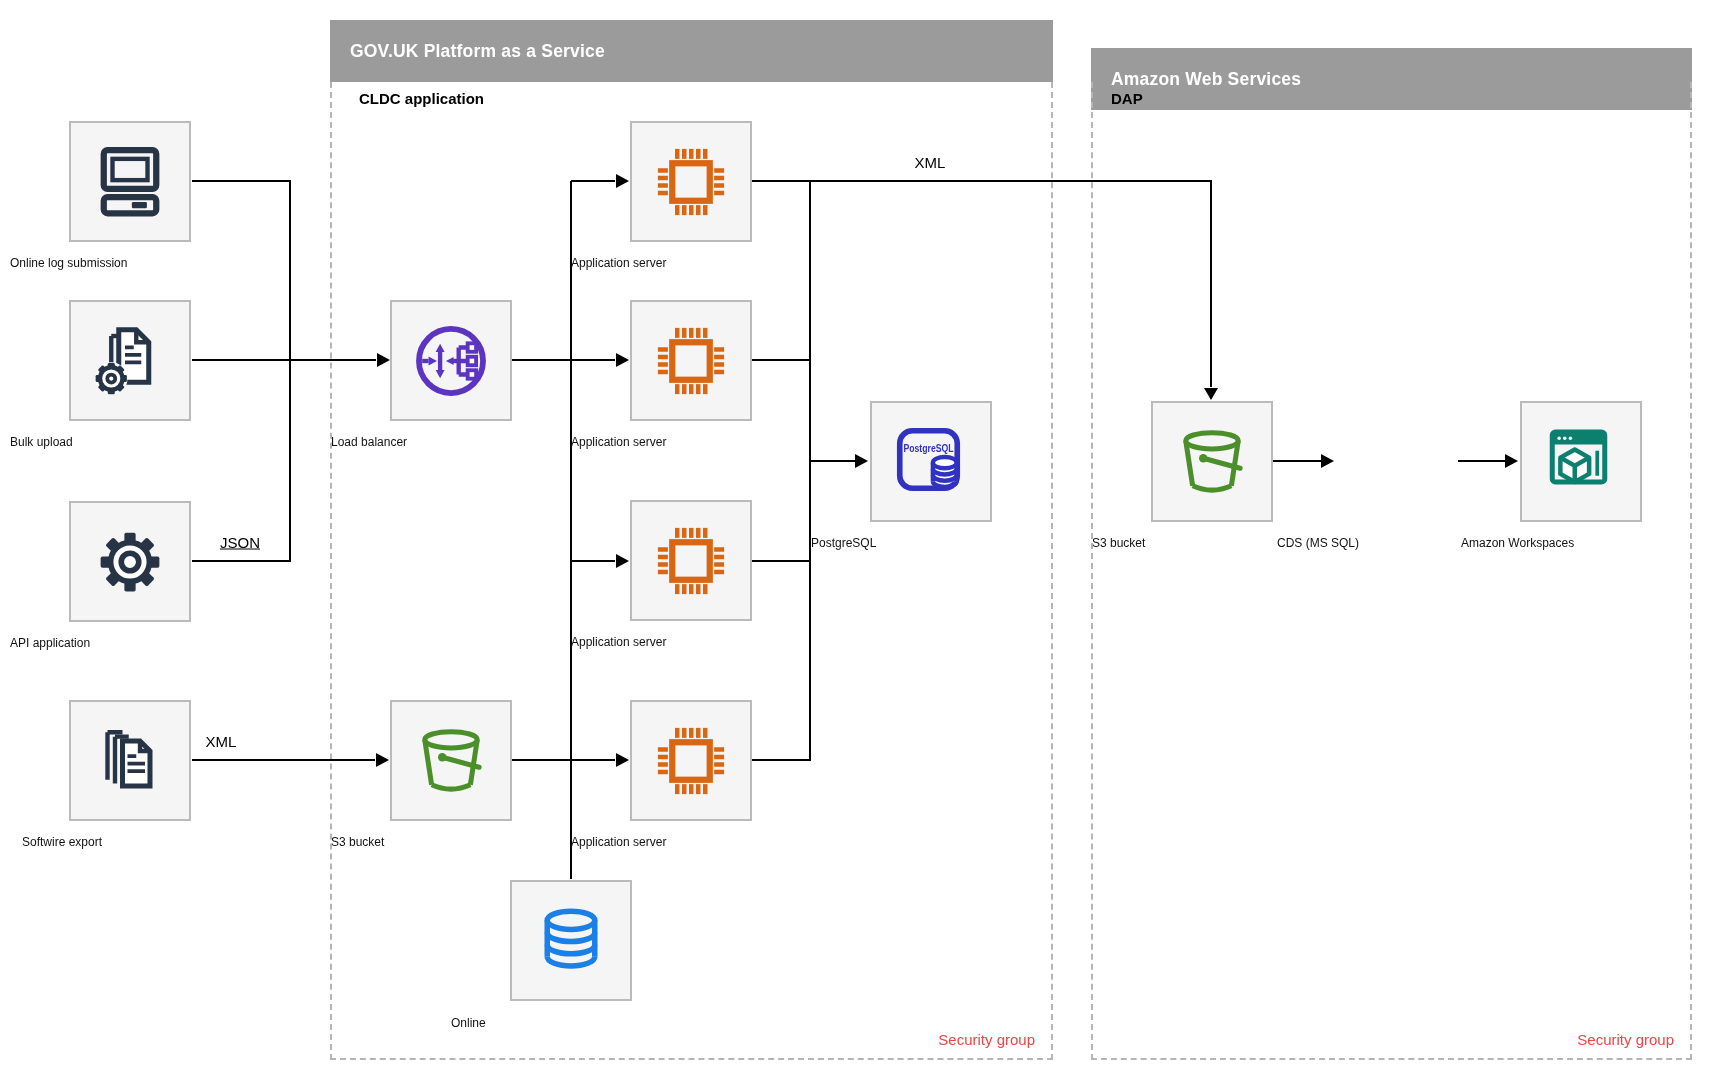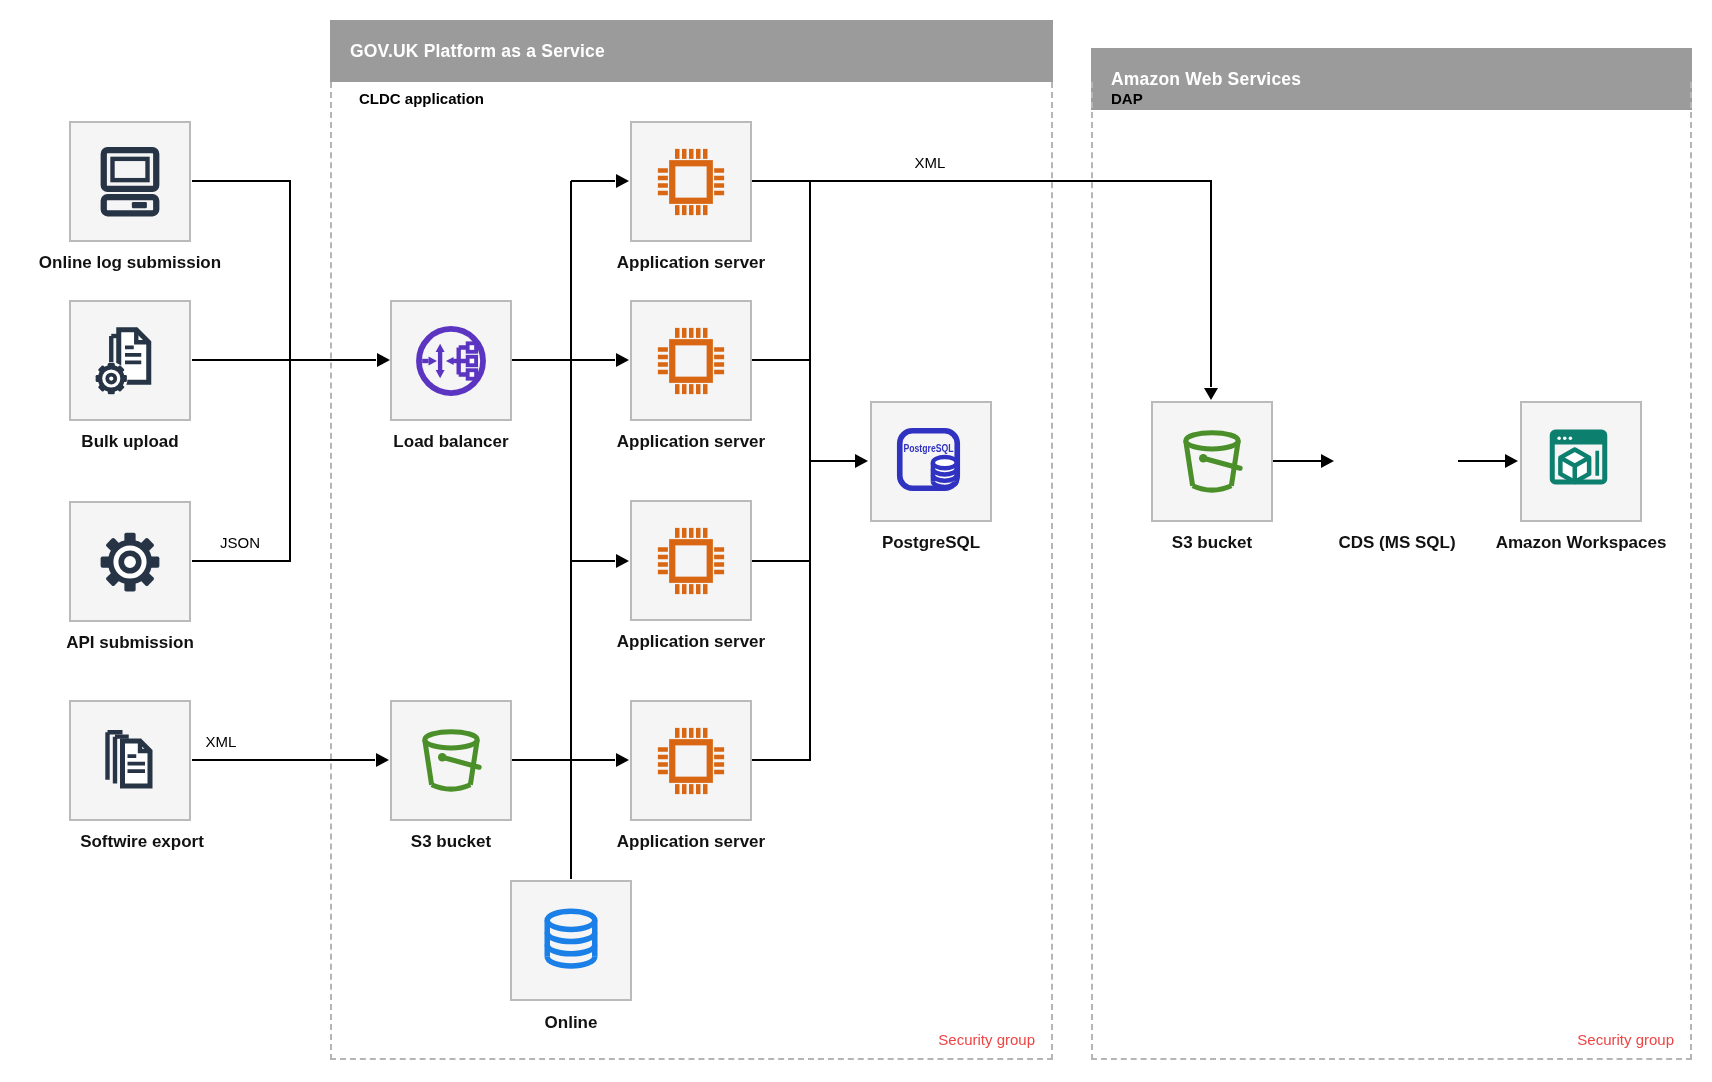--- a/index.html
+++ b/index.html
@@ -21,22 +21,22 @@
   }
   .panel-footer{
     position:absolute;right:16px;bottom:10px;font-size:15px;color:#ef4444;
   }
   .node-box{
     position:absolute;width:122px;height:121px;background:#f5f5f5;
     border:2px solid #bababa;box-sizing:border-box;
     display:flex;align-items:center;justify-content:center;
   }
   .node-label{
-    position:absolute;width:240px;text-align:center;
-    font-size:17px;color:#111111;line-height:18px;font-weight:bold;
+    position:absolute;width:240px;text-align:left;
+    font-size:12px;color:#111111;line-height:18px;
   }
   .edge-label{
     position:absolute;font-size:15px;color:#000000;
     transform:translate(-50%,-50%);white-space:nowrap;
   }
   svg.overlay{position:absolute;left:0;top:0;pointer-events:none;}
   .edges path{stroke:#000000;stroke-width:2;fill:none;}
   .edges polygon{fill:#000000;stroke:none;}
 </style>
 </head>
@@ -84,21 +84,21 @@
     <path d="M752,561 H811"></path>
     <path d="M752,760 H811"></path>
     <path d="M810,461 H855"></path>
     <polygon points="868,461 855,454 855,468"></polygon>
     <path d="M1273,461 H1321"></path>
     <polygon points="1334,461 1321,454 1321,468"></polygon>
     <path d="M1458,461 H1505"></path>
     <polygon points="1518,461 1505,454 1505,468"></polygon>
   </svg>
 
-  <div class="edge-label" style="left:240px;top:542px;">JSON</div>
+  <div class="edge-label" style="left:240px;top:542px;text-decoration:underline;">JSON</div>
   <div class="edge-label" style="left:221px;top:741px;">XML</div>
   <div class="edge-label" style="left:930px;top:162px;">XML</div>
 
   <div class="node-box" style="left:69px;top:121px;">
     <svg width="80" height="80" viewBox="0 0 64 64">
       <rect x="11" y="6.5" width="42" height="31" rx="3" fill="none" stroke="#263445" stroke-width="5"></rect>
       <rect x="18" y="13.5" width="28" height="17" fill="none" stroke="#263445" stroke-width="3.5"></rect>
       <rect x="11" y="44" width="42" height="13" rx="3" fill="none" stroke="#263445" stroke-width="5"></rect>
       <rect x="33.5" y="48" width="12" height="5" rx="1" fill="#263445"></rect>
     </svg>
@@ -138,21 +138,21 @@
         <rect x="27.5" y="8.5" width="9" height="9" rx="1.5" transform="rotate(135 32 32)"></rect>
         <rect x="27.5" y="8.5" width="9" height="9" rx="1.5" transform="rotate(180 32 32)"></rect>
         <rect x="27.5" y="8.5" width="9" height="9" rx="1.5" transform="rotate(225 32 32)"></rect>
         <rect x="27.5" y="8.5" width="9" height="9" rx="1.5" transform="rotate(270 32 32)"></rect>
         <rect x="27.5" y="8.5" width="9" height="9" rx="1.5" transform="rotate(315 32 32)"></rect>
       </g>
       <circle cx="32" cy="32" r="15.5" fill="#ffffff" stroke="#263445" stroke-width="4.5"></circle>
       <circle cx="32" cy="32" r="7" fill="#ffffff" stroke="#263445" stroke-width="4.5"></circle>
     </svg>
   </div>
-  <div class="node-label" style="left:10px;top:634px;">API submission</div>
+  <div class="node-label" style="left:10px;top:634px;">API application</div>
 
   <div class="node-box" style="left:69px;top:700px;">
     <svg width="80" height="80" viewBox="0 0 64 64">
       <path d="M14,9 V47 M14,9 H26" fill="none" stroke="#263445" stroke-width="3.5"></path>
       <path d="M20,12.5 V50 M20,12.5 H31" fill="none" stroke="#263445" stroke-width="3.5"></path>
       <path d="M26,16 h14 l8,8 v28 h-22 z" fill="#ffffff" stroke="#263445" stroke-width="4"></path>
       <path d="M40,16 v8 h8" fill="none" stroke="#263445" stroke-width="3.5"></path>
       <path d="M30,28 h7 M30,34 h14 M30,40 h14" fill="none" stroke="#263445" stroke-width="3"></path>
     </svg>
   </div>

